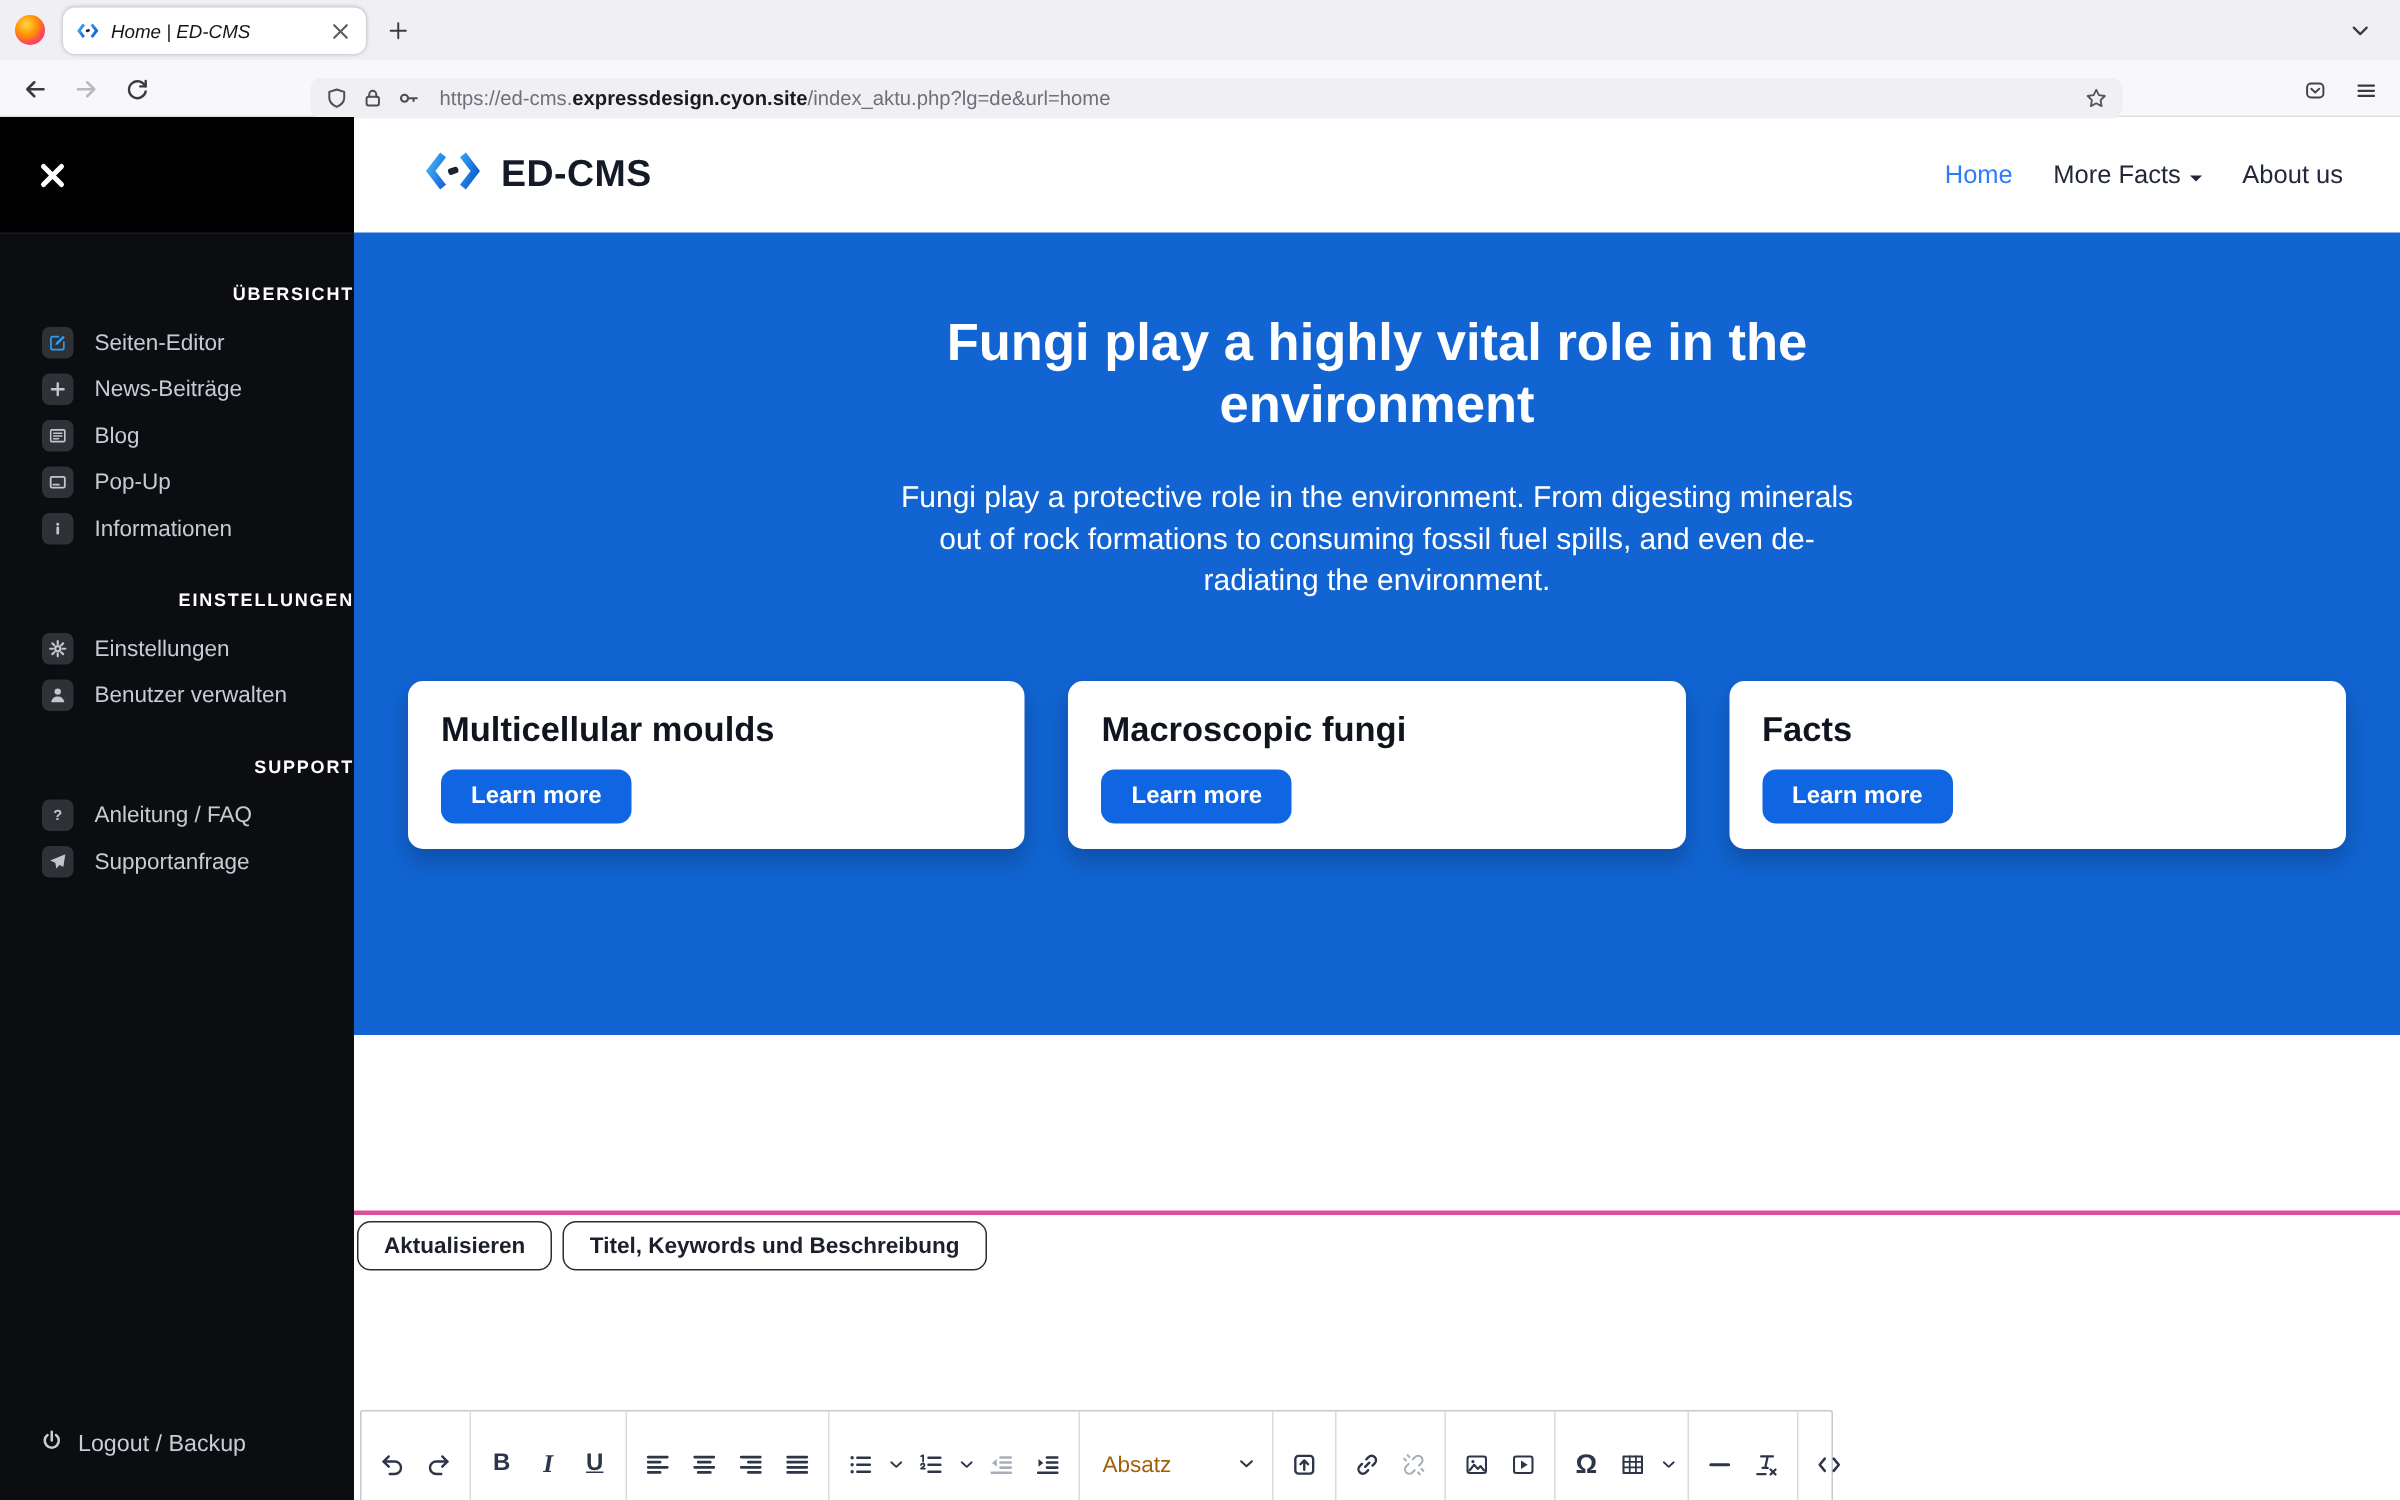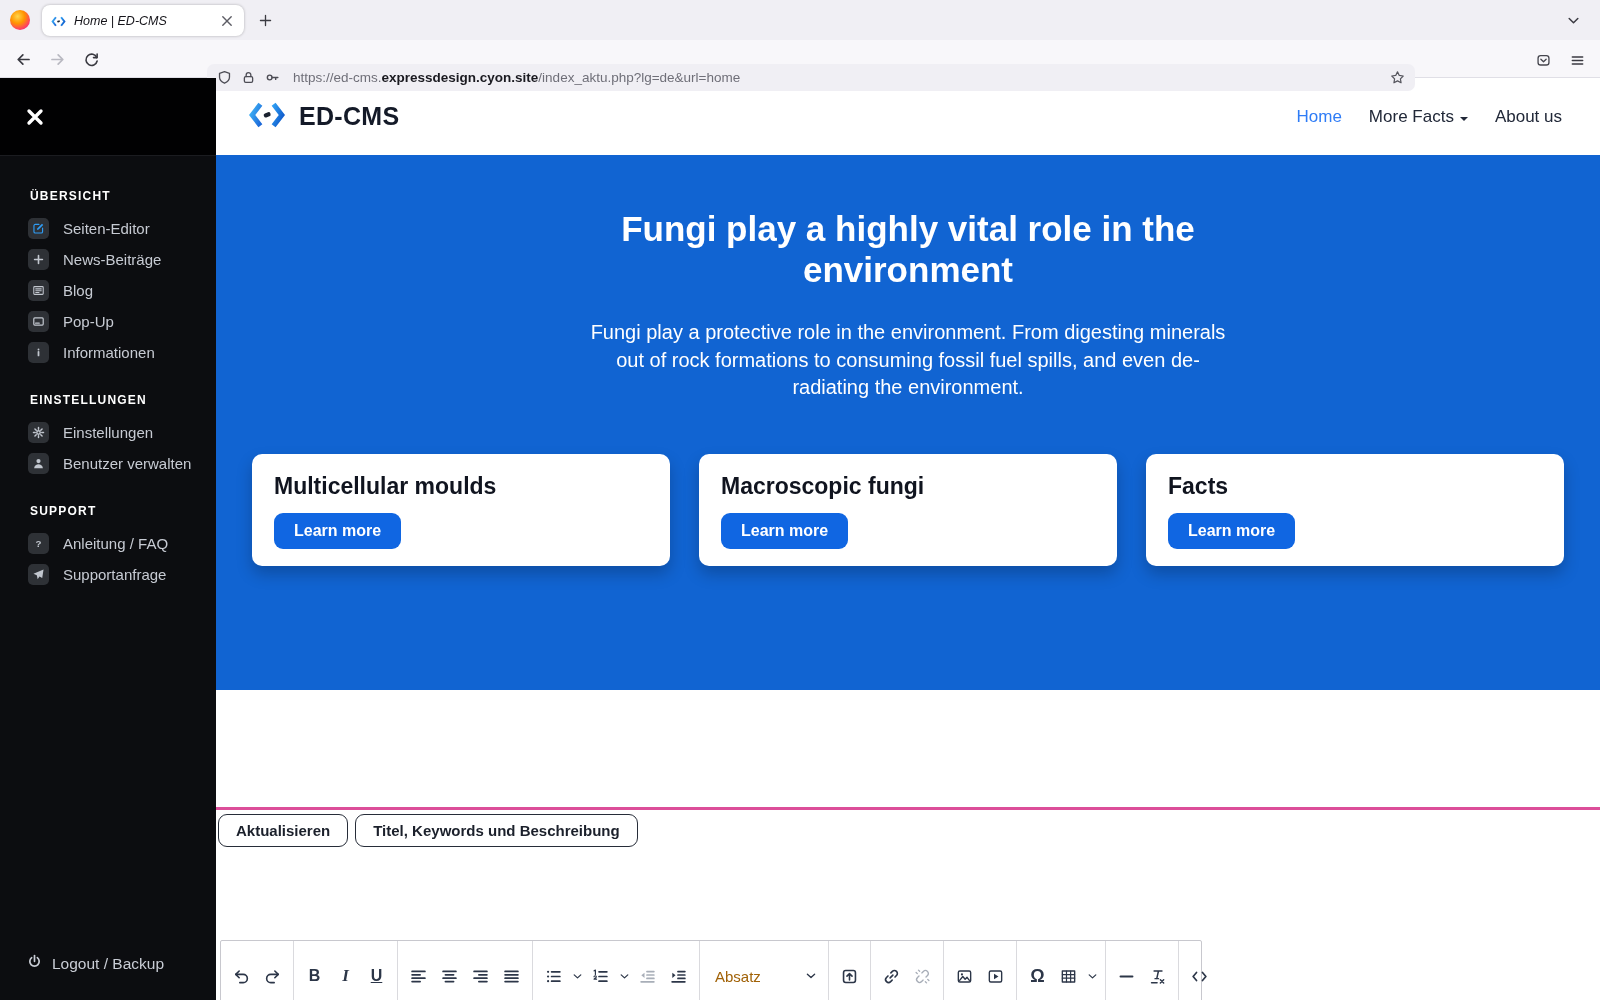--- a/index.html
+++ b/index.html
@@ -14,51 +14,51 @@
   .tab-favicon { width:15px; height:13px; flex-shrink:0; }
   .tab-title { font-size:12.5px; color:#15141a; margin-left:8px; flex:1; white-space:nowrap; overflow:hidden; }
   .tab-close { color:#5c5c64; width:16px; height:16px; display:flex; align-items:center; justify-content:center; cursor:pointer; }
   .chrome-btn { position:absolute; width:26px; height:26px; display:flex; align-items:center; justify-content:center; color:#3b3b42; cursor:pointer; }
   #newtab-btn { left:252px; top:7px; }
   #alltabs-btn { right:14px; top:7px; }
 
   #navbar { height:38px; background:#f8f7fa; border-bottom:1px solid #e0dfe6; position:relative; }
   .nav-ctl { position:absolute; top:4px; width:30px; height:30px; display:flex; align-items:center; justify-content:center; color:#3a3a41; cursor:pointer; }
   #back-btn { left:8px; } #fwd-btn { left:42px; color:#b9b9c1; } #reload-btn { left:76px; }
-  #urlbar { position:absolute; left:207px; top:24px; width:1208px; height:27px; background:#f0eff4; border-radius:7px;
+  #urlbar { position:absolute; left:207px; top:12px; width:1208px; height:27px; background:#f0eff4; border-radius:7px;
     display:flex; align-items:center; padding:0 10px; cursor:text; }
   #urlbar .u-icn { color:#4d4d55; margin-right:9px; display:flex; }
   .url-text { font-size:13.5px; color:#6f6f78; margin-left:4px; white-space:nowrap; }
   .url-text b { color:#1a1a20; font-weight:600; }
   #star-btn { margin-left:auto; color:#55555d; display:flex; cursor:pointer; }
   #pocket-btn { position:absolute; right:44px; top:7px; width:26px; height:26px; color:#45454d; display:flex; align-items:center; justify-content:center; cursor:pointer; }
   #menu-btn { position:absolute; right:10px; top:7px; width:26px; height:26px; color:#3a3a41; display:flex; align-items:center; justify-content:center; cursor:pointer; }
 
   
   #app { display:flex; height:922px; }
 
   
-  #sidebar { width:216px; flex-shrink:0; background:var(--sidebar-bg,#0c0d10); position:relative; }
+  #sidebar { width:236px; flex-shrink:0; background:var(--sidebar-bg,#0c0d10); position:relative;text-align:right; }
   #sidebar-top { height:78px; background:#010102; border-bottom:1px solid #1b1c20; position:relative; }
   #close-sidebar { position:absolute; left:25px; top:29px; width:20px; height:20px; color:#fff; cursor:pointer; }
   #side-body { padding-top:33px; }
   .side-section { margin-top:0; }
   .side-section + .side-section { margin-top:25px; }
   .side-title { color:#fff; font-size:12px; font-weight:700; letter-spacing:1.2px; margin:0 0 10px 30px; }
   .side-item { display:flex; align-items:center; height:31px; padding-left:28px; cursor:pointer; }
   .tile { width:21px; height:21px; border-radius:5px; background:#2e3136; color:#c2c7cf; display:flex; align-items:center; justify-content:center; flex-shrink:0; }
   .tile svg { width:13px; height:13px; }
   .side-item.active .tile { color:var(--active-icon,#2f9cf4); }
   .side-label { margin-left:14px; color:#c7cbd3; font-size:15px; }
   #logout { position:absolute; left:27px; bottom:27px; display:flex; align-items:center; gap:10px; color:#c9cdd5; font-size:15.5px; cursor:pointer; }
   #logout svg { width:15px; height:15px; }
 
   
   #main { flex:1; background:#fff; overflow:hidden; }
-  #site-header { height:77px; display:flex; align-items:center; padding:0 38px 0 32px; background:#fff; }
+  #site-header { height:77px; display:flex; align-items:center; padding:0 38px 0 47px; background:#fff; }
   #brand { display:flex; align-items:center; gap:13px; cursor:pointer; }
   #brand-text { font-size:25px; font-weight:800; color:#141a28; letter-spacing:.3px; }
   #site-nav { margin-left:auto; display:flex; align-items:center; gap:27px; font-size:17px; color:#212838; }
   .nav-link { cursor:pointer; white-space:nowrap; }
   .nav-link.active { color:var(--nav-active,#2e7cf6); }
   .caret { display:inline-block; margin-left:6px; border:4.5px solid transparent; border-top-color:#212838; transform:translateY(3px); }
 
   #hero { background:var(--hero,#1164d2); height:535px; color:#fff; text-align:center; }
   #hero-title { margin:0 auto; padding-top:54px; max-width:740px; font-size:35px; line-height:1.16; font-weight:700; }
   #hero-body { margin:29px auto 0; max-width:648px; font-size:20px; line-height:1.38; }

